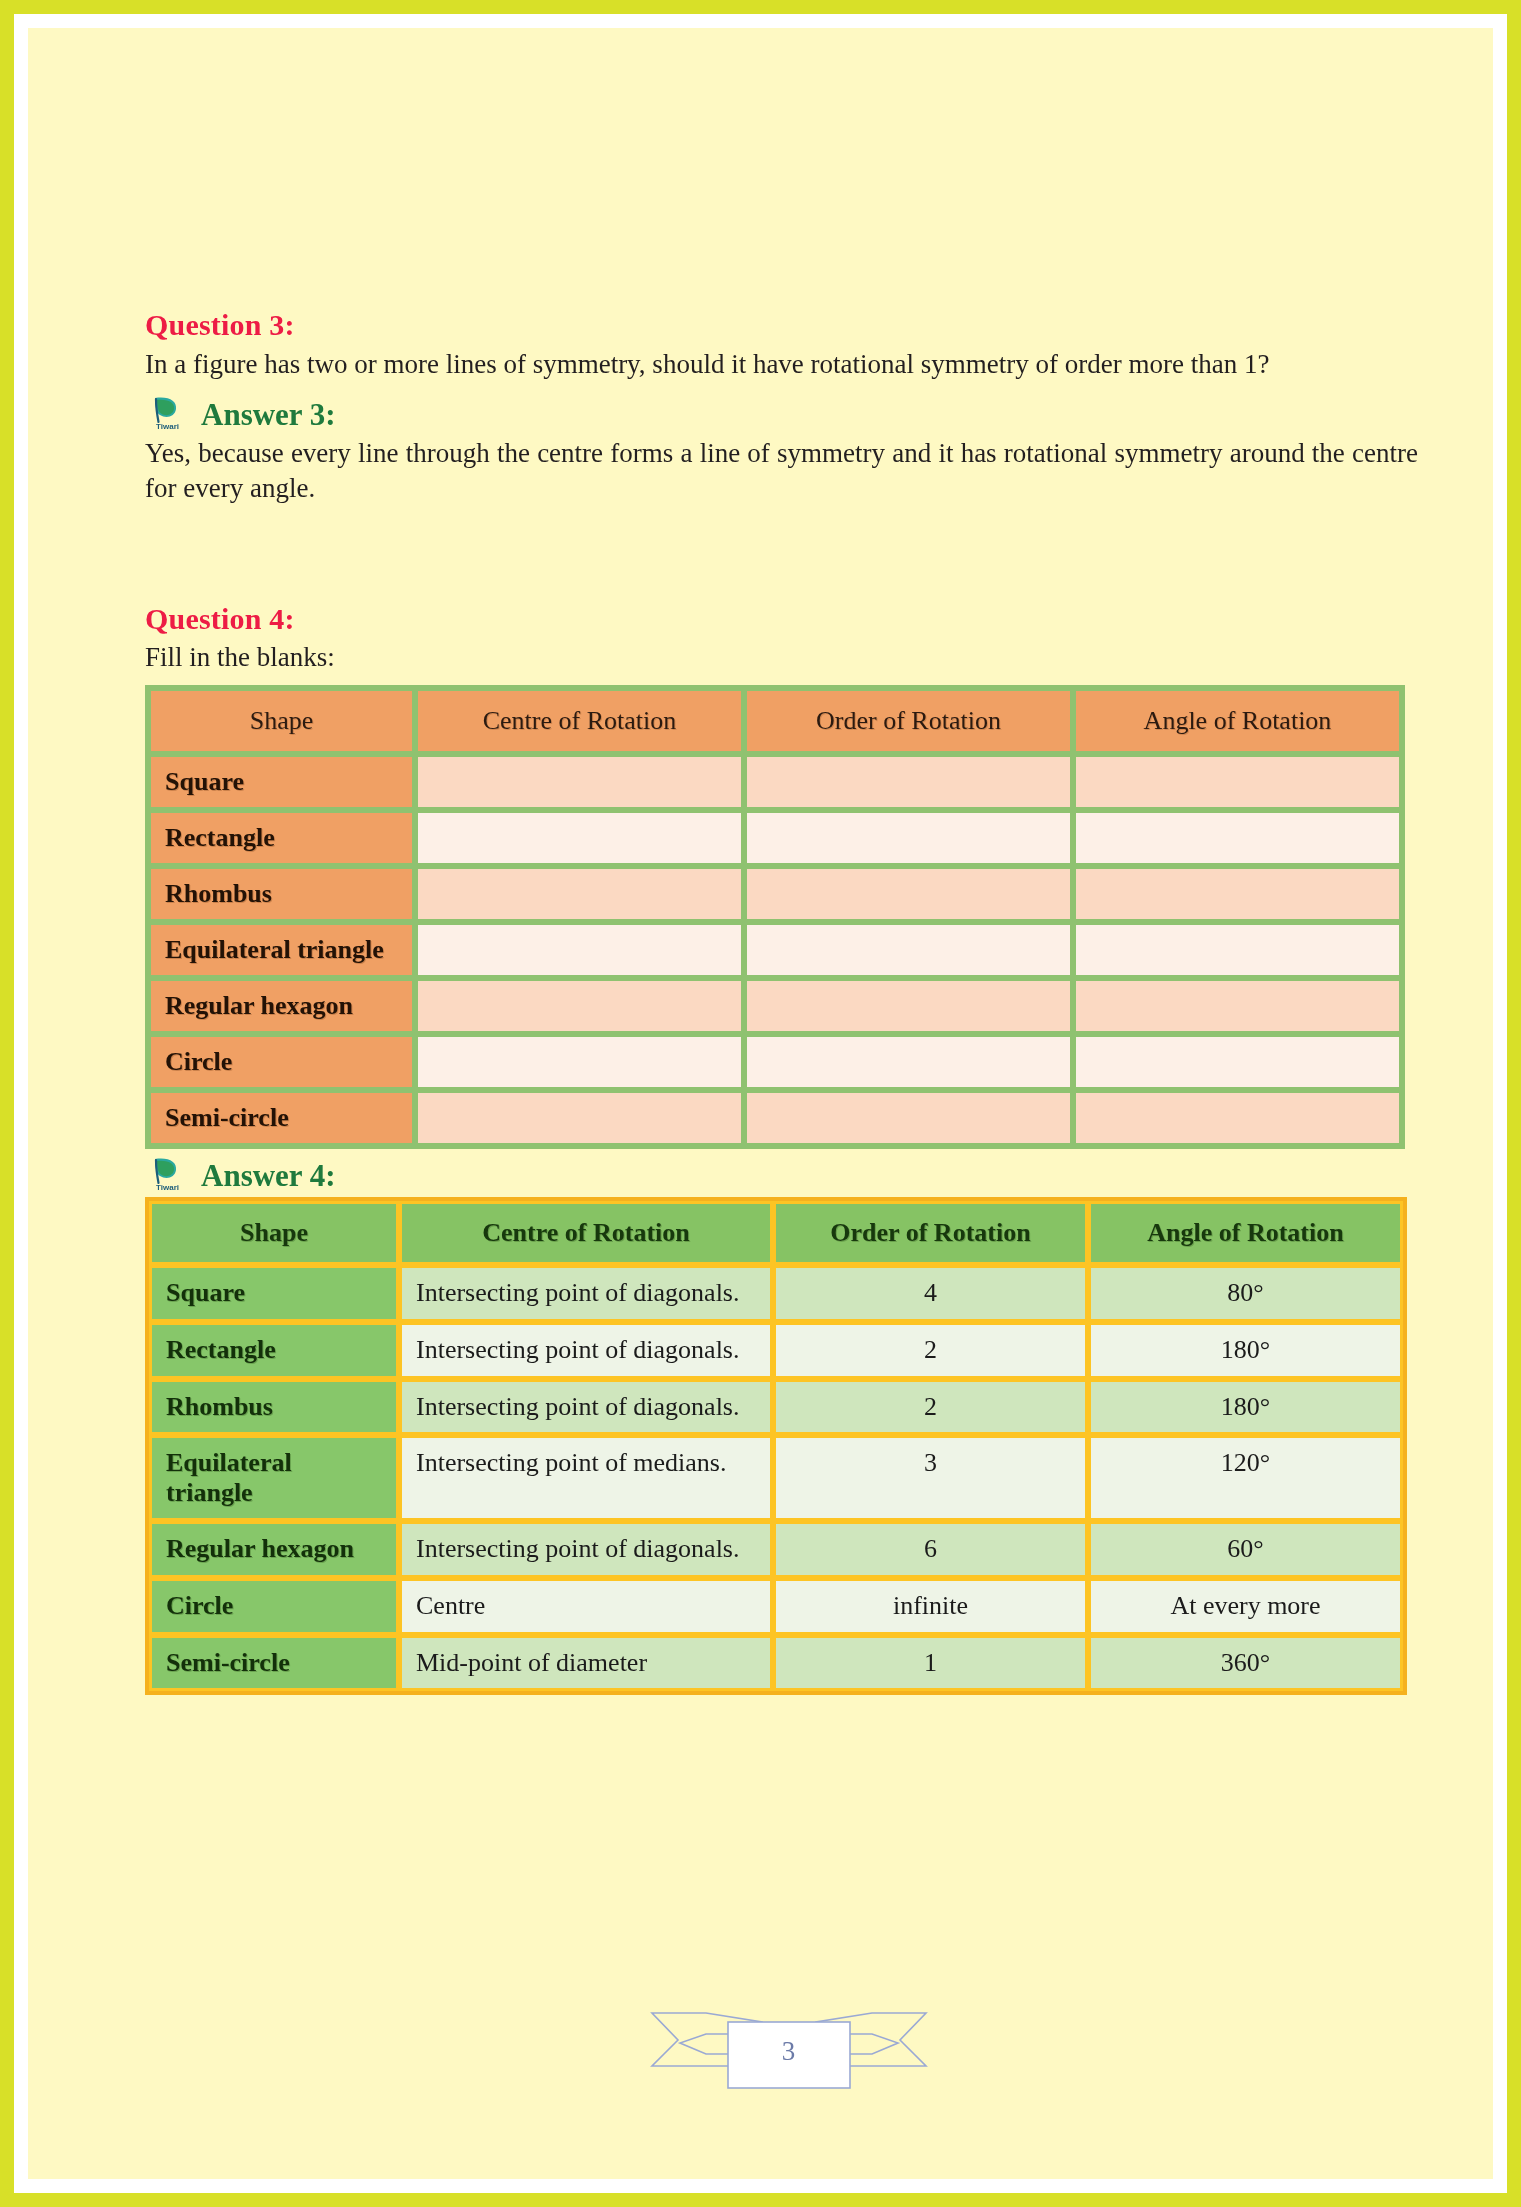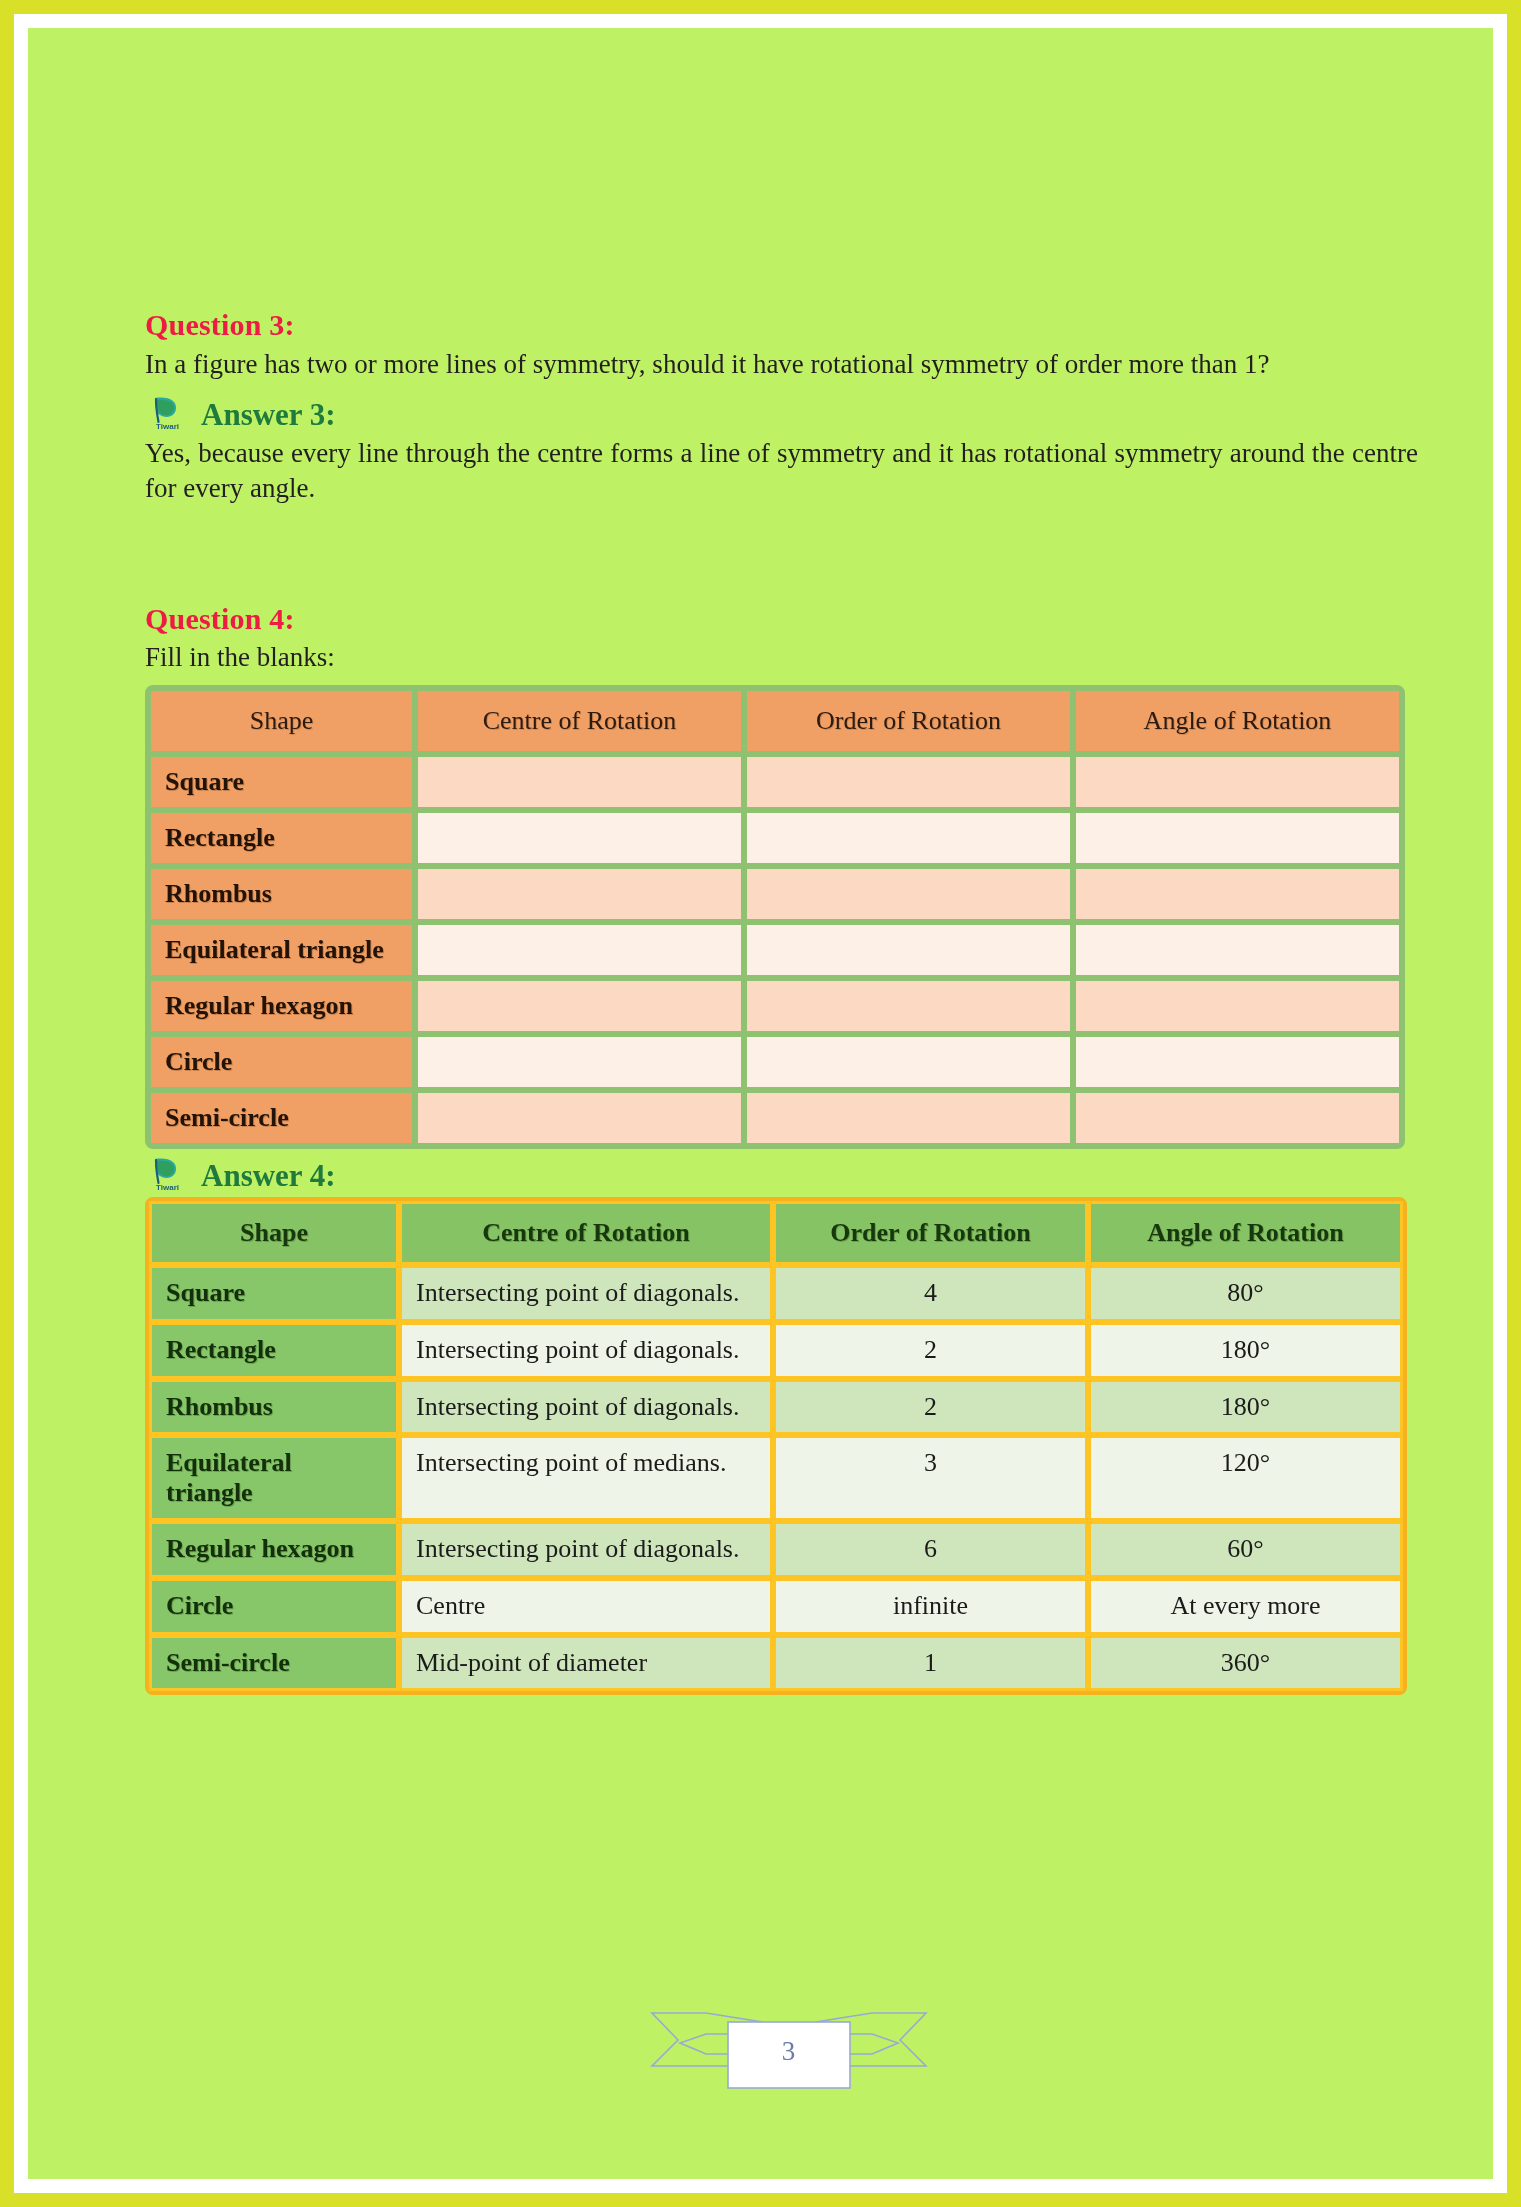--- a/index.html
+++ b/index.html
@@ -22,21 +22,21 @@
     width: 1521px;
     height: 2207px;
     box-sizing: border-box;
     border: 14px solid #d8e028;
     background: #ffffff;
   }
   .page-inner {
     position: absolute;
     left: 14px; top: 14px;
     right: 14px; bottom: 14px;
-    background: #bef264;
+    background: #fef9c3;
   }
 
   
   .content {
     position: absolute;
     left: 117px;
     top: 280px;
     width: 1273px;
   }
 
@@ -84,21 +84,20 @@
 
   .spacer-lg { height: 96px; }
   .spacer-sm { height: 10px; }
 
   
   table {
     border-collapse: separate;
     border-spacing: 0;
     width: 1254px;
     table-layout: fixed;
-    border-radius: 8px;
   }
   table td, table th {
     padding: 0;
     margin: 0;
     vertical-align: top;
   }
 
   
   .tbl-orange {
     border: 3px solid #8fc270;

